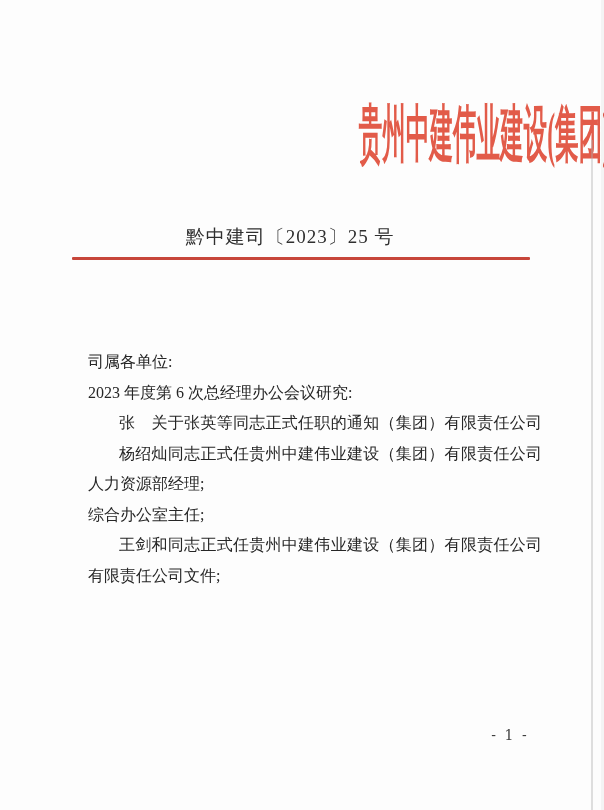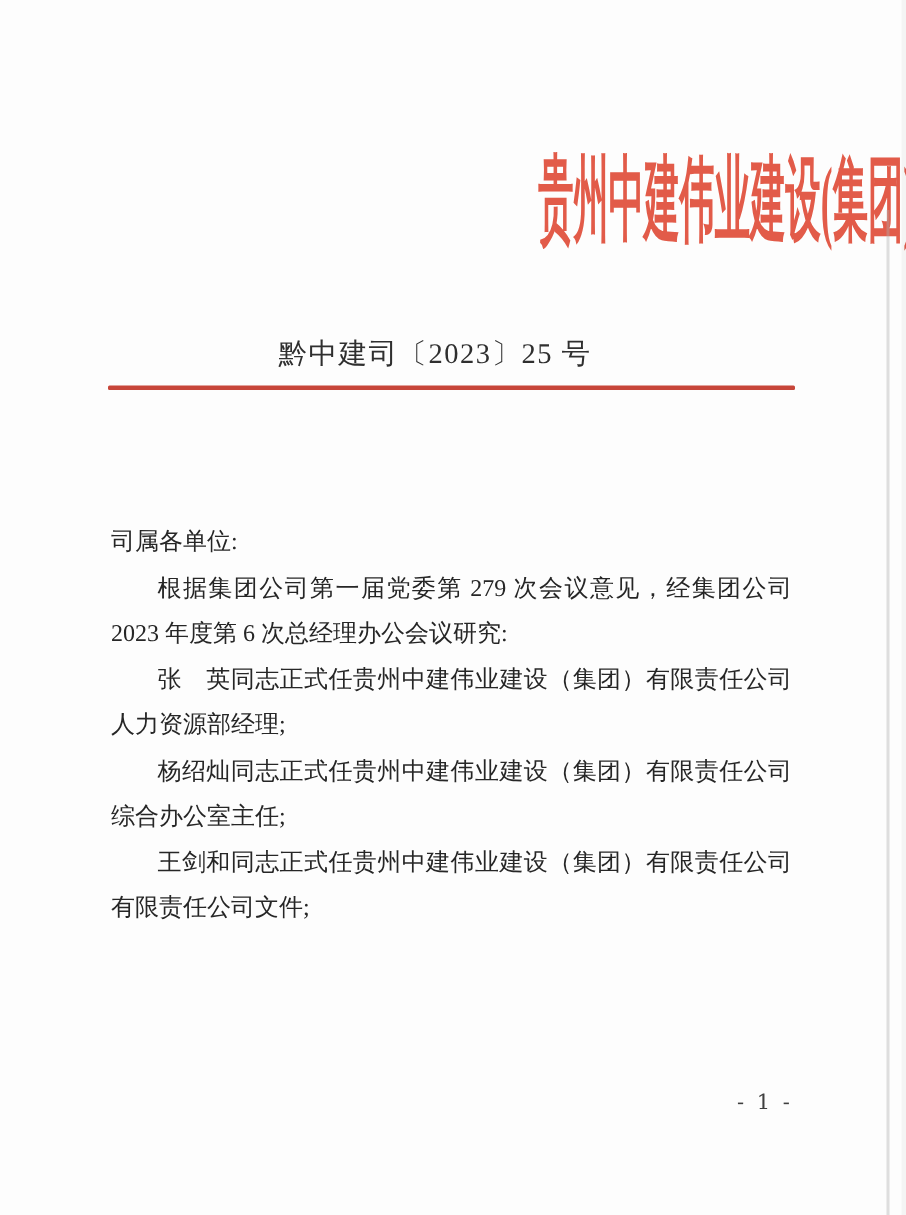--- a/index.html
+++ b/index.html
@@ -76,21 +76,21 @@
     font-weight: 700;
     color: #1e1e1e;
     transform: scaleX(0.79);
     transform-origin: 50% 50%;
   }
 
   
   .body-text {
     position: absolute;
     top: 347px;
-    left: 74px;
+    left: 88px;
     width: 454px;
     font-size: 16px;
     line-height: 30.5px;
     color: var(--text-color, #262626);
   }
   .line {
     text-align: left;
     white-space: normal;
   }
   .line.fill {
@@ -144,27 +144,26 @@
   </div>
 
   <div class="doc-number">黔中建司〔2023〕25 号</div>
 
   <div class="red-line"></div>
 
 
   <div class="body-text">
     <div class="line">司属各单位:</div>
 
-    <div class="line fill ind">根据集团公司第一届党委第 279 次会议意见，经集团公司</div>
     <div class="line">2023 年度第 6 次总经理办公会议研究:</div>
 
-    <div class="line fill ind">张　英同志正式任贵州中建伟业建设（集团）有限责任公司</div>
+    <div class="line fill ind">张　关于张英等同志正式任职的通知（集团）有限责任公司</div>
+    <div class="line fill ind">杨绍灿同志正式任贵州中建伟业建设（集团）有限责任公司</div>
+
     <div class="line">人力资源部经理;</div>
-
-    <div class="line fill ind">杨绍灿同志正式任贵州中建伟业建设（集团）有限责任公司</div>
     <div class="line">综合办公室主任;</div>
 
     <div class="line fill ind">王剑和同志正式任贵州中建伟业建设（集团）有限责任公司</div>
 
     <div class="line">有限责任公司文件;</div>
   </div>
 
   <div class="page-number">- 1 -</div>
 
   <div class="scan-line-vertical"></div>

